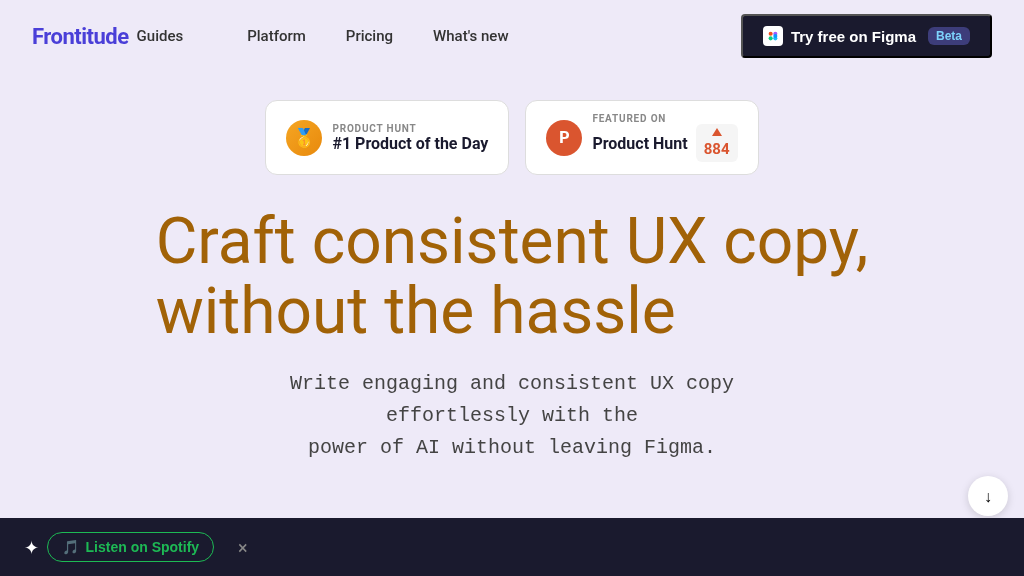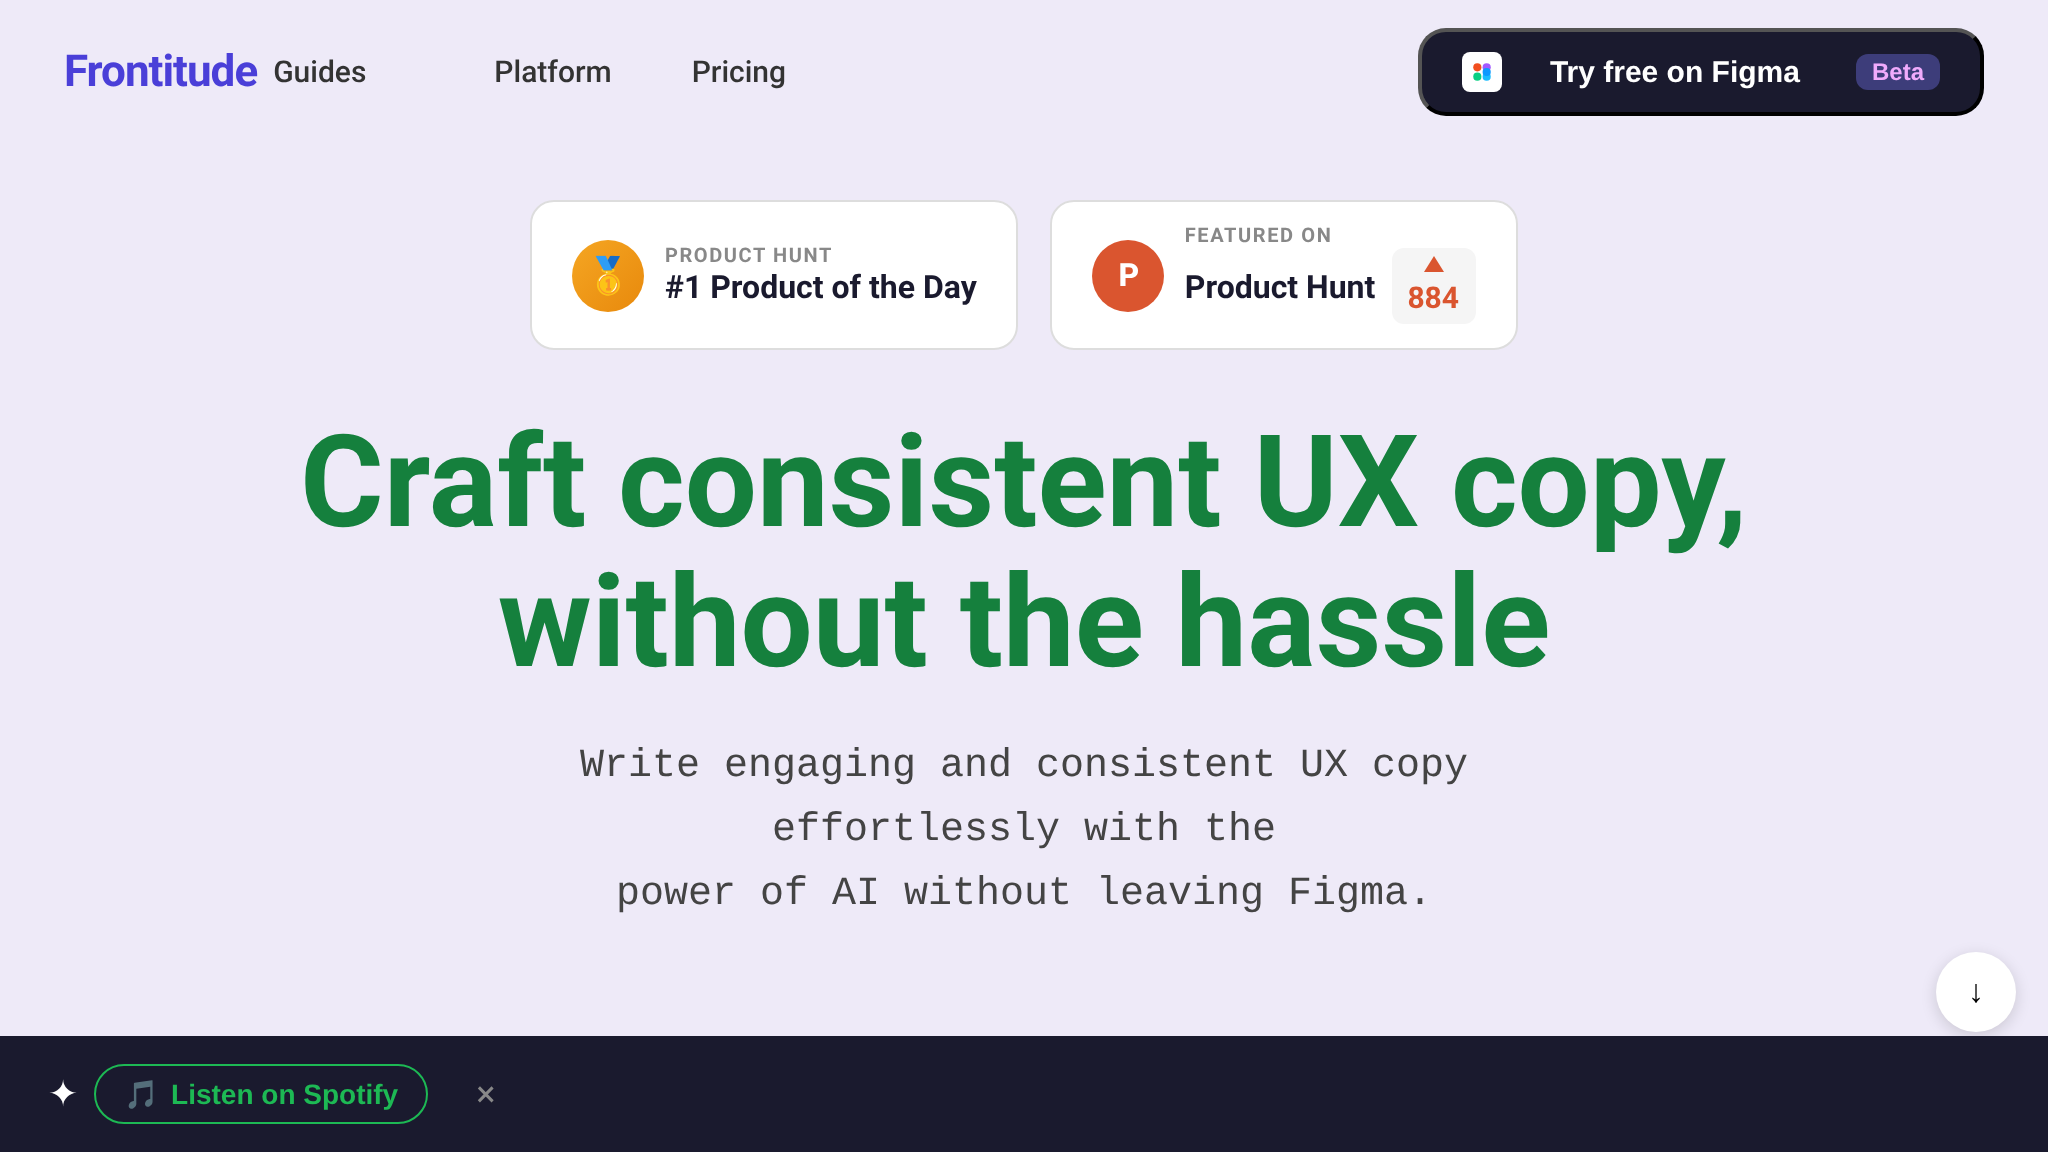--- a/index.html
+++ b/index.html
@@ -54,42 +54,42 @@
       font-weight: 500;
       padding: 6px 16px;
       cursor: pointer;
       border-radius: 6px;
       transition: background 0.15s;
     }
     .nav-cta {
       margin-left: auto;
       display: flex;
       align-items: center;
-      gap: 24px;
+      gap: 8px;
       background: #1a1a2e;
       color: #fff;
-      border-radius: 14px;
+      border-radius: 4px;
       padding: 10px 20px;
       font-size: 15px;
       font-weight: 600;
       cursor: pointer;
     }
     .nav-cta-icon {
       width: 20px;
       height: 20px;
       background: #fff;
       border-radius: 4px;
       display: flex;
       align-items: center;
       justify-content: center;
     }
     .nav-cta-icon svg { width: 14px; height: 14px; }
     .beta-badge {
       background: #3d3d7a;
-      color: #f0abfc;
+      color: #7dd3fc;
       border-radius: 6px;
       padding: 2px 8px;
       font-size: 12px;
       font-weight: 600;
       margin-left: 4px;
     }
 
     
     main {
       display: flex;
@@ -173,23 +173,23 @@
       width: 0;
       height: 0;
       border-left: 5px solid transparent;
       border-right: 5px solid transparent;
       border-bottom: 8px solid #da552f;
     }
 
     
     .hero-title {
       font-size: 64px;
-      font-weight: 700;
-      color: #15803d;
-      text-align: center;
+      font-weight: 400;
+      color: #a16207;
+      text-align: left;
       line-height: 1.1;
       max-width: 800px;
       margin-bottom: 20px;
     }
     .hero-subtitle {
       font-size: 20px;
       color: #444;
       text-align: center;
       max-width: 600px;
       line-height: 1.6;
@@ -265,20 +265,21 @@
 <nav>
   <div class="nav-logo">
     <span class="logo-text">
       <span class="front">Frontitude</span>
     </span>
   </div>
   <span class="nav-guides">Guides</span>
   <div class="nav-links">
     <span class="nav-link">Platform</span>
     <span class="nav-link">Pricing</span>
+    <span class="nav-link">What's new</span>
   </div>
   <button class="nav-cta">
     <div class="nav-cta-icon">
       <svg viewBox="0 0 24 24" fill="none">
         <circle cx="8" cy="8" r="3.5" fill="#F24E1E"></circle>
         <circle cx="8" cy="16" r="3.5" fill="#0ACF83"></circle>
         <circle cx="16" cy="8" r="3.5" fill="#A259FF"></circle>
         <circle cx="16" cy="16" r="3.5" fill="#1ABCFE"></circle>
         <circle cx="16" cy="12" r="3.5" fill="#0D99FF"></circle>
       </svg>

